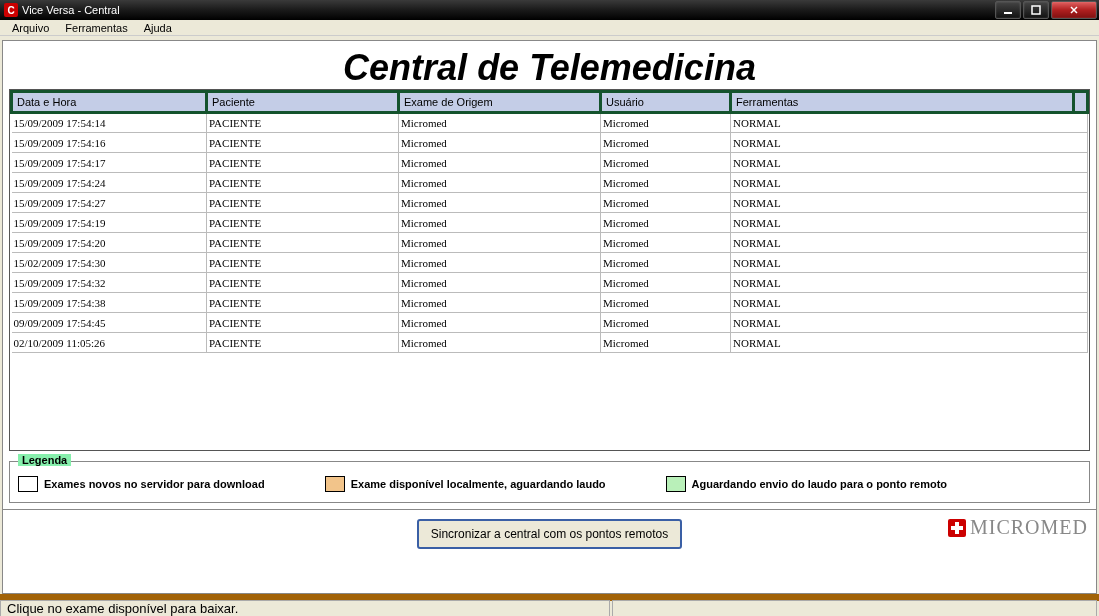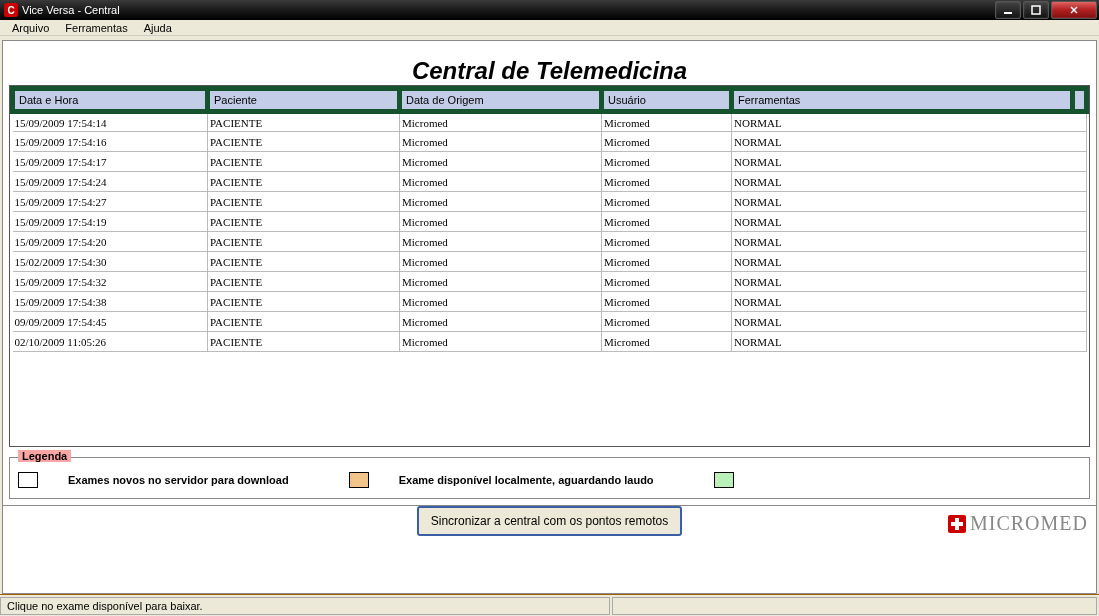--- a/index.html
+++ b/index.html
@@ -61,25 +61,25 @@
   .content {
     position:absolute;
     top:40px; left:0; right:0; bottom:22px;
     background:#fff;
     border:1px solid #888;
     margin:0 2px;
     overflow:hidden;
   }
   .page-title {
     text-align:center;
-    font-size:24px;
+    font-size:36px;
     font-weight:bold;
     font-style:italic;
     font-family: Tahoma, Arial;
-    margin-top:16px;
+    margin-top:6px;
   }
   .user-title {
     text-align:center;
     font-size:16px;
     font-weight:bold;
     font-style:italic;
     margin-top:4px;
     margin-bottom:6px;
   }
   .user-title .name{ }
@@ -90,21 +90,21 @@
     overflow:hidden;
     position:relative;
   }
   table.grid{
     width:100%;
     border-collapse:collapse;
     font-size:11px;
   }
   table.grid th{
     background:#c4cde7;
-    border:5px solid #14532d;
+    border:3px solid #14532d;
     text-align:left;
     font-weight:normal;
     padding:3px 4px;
     height:18px;
   }
   table.grid td{
     border:1px solid #bbb;
     border-left:none; border-right:1px solid #bbb;
     padding:2px 2px;
     height:20px;
@@ -116,38 +116,38 @@
     border:1px solid #888;
     position:relative;
     padding:14px 8px 10px 8px;
     display:flex;
     gap:60px;
     align-items:center;
   }
   .legend-title{
     position:absolute;
     top:-8px; left:8px;
-    background:#fca5a5;
+    background:#86efac;
     padding:0 4px;
     font-size:11px;
     font-weight:bold;
   }
   .swatch{
     display:inline-block;
     width:20px;height:16px;
     border:1px solid #000;
     vertical-align:middle;
     margin-right:6px;
   }
-  .legend-item{font-weight:bold;font-size:11px;display:flex;align-items:center;gap:24px;}
+  .legend-item{font-weight:bold;font-size:11px;display:flex;align-items:center;}
   .bottom-strip{
     border-top:1px solid #888;
     height:40px;
     display:flex;
-    align-items:flex-start;
+    align-items:flex-end;
     justify-content:center;
     position:relative;
   }
   .sync-btn{
     border:2px solid #3a5fa5;
     background:#ece9d8;
     padding:6px 12px;
     font-size:12px;
     border-radius:3px;
     cursor:pointer;
@@ -173,24 +173,24 @@
   .brand .plus::before,.brand .plus::after{
     content:"";position:absolute;background:#fff;
   }
   .brand .plus::before{left:7px;top:3px;width:4px;height:12px;}
   .brand .plus::after{top:7px;left:3px;height:4px;width:12px;}
   .statusbar{
     position:absolute;
     bottom:0;left:0;right:0;
     height:22px;
     background:#ece9d8;
-    border-top:1px solid #a16207;
+    border-top:7px solid #a16207;
     display:flex;
     align-items:center;
-    font-size:11px;
+    font-size:13px;
   }
   .status-cell{
     border:1px solid #aaa;
     height:18px;
     padding:2px 6px;
     background:#ece9d8;
     margin-right:2px;
     display:flex;align-items:center;
   }
   .status-cell.first{flex:0 0 610px;}
@@ -239,21 +239,21 @@
           <col style="width:192px">
           <col style="width:202px">
           <col style="width:130px">
           <col>
           <col style="width:14px">
       </colgroup>
       <thead>
         <tr>
           <th>Data e Hora</th>
           <th>Paciente</th>
-          <th>Data de Origem</th>
+          <th>Exame de Origem</th>
           <th>Usuário</th>
           <th>Ferramentas</th>
           <th class="th-scroll"></th>
         </tr>
       </thead>
       <tbody id="grid-body">
           <tr>
             <td>15/09/2009 17:54:14</td>
             <td>PACIENTE</td>
             <td>Micromed</td>
@@ -346,20 +346,21 @@
     <div class="legend-item">
       <span class="swatch" style="background:#ffffff"></span>
       <span>Exames novos no servidor para download</span>
     </div>
     <div class="legend-item">
       <span class="swatch" style="background:#f2c48a"></span>
       <span>Exame disponível localmente, aguardando laudo</span>
     </div>
     <div class="legend-item">
       <span class="swatch" style="background:#b9f0b9"></span>
+      <span>Aguardando envio do laudo para o ponto remoto</span>
     </div>
   </div>
 
   <div class="bottom-strip">
     <button class="sync-btn">Sincronizar a central com os pontos remotos</button>
     <div class="brand">
       <span class="plus"></span>
       <span>MICROMED</span>
     </div>
   </div>

